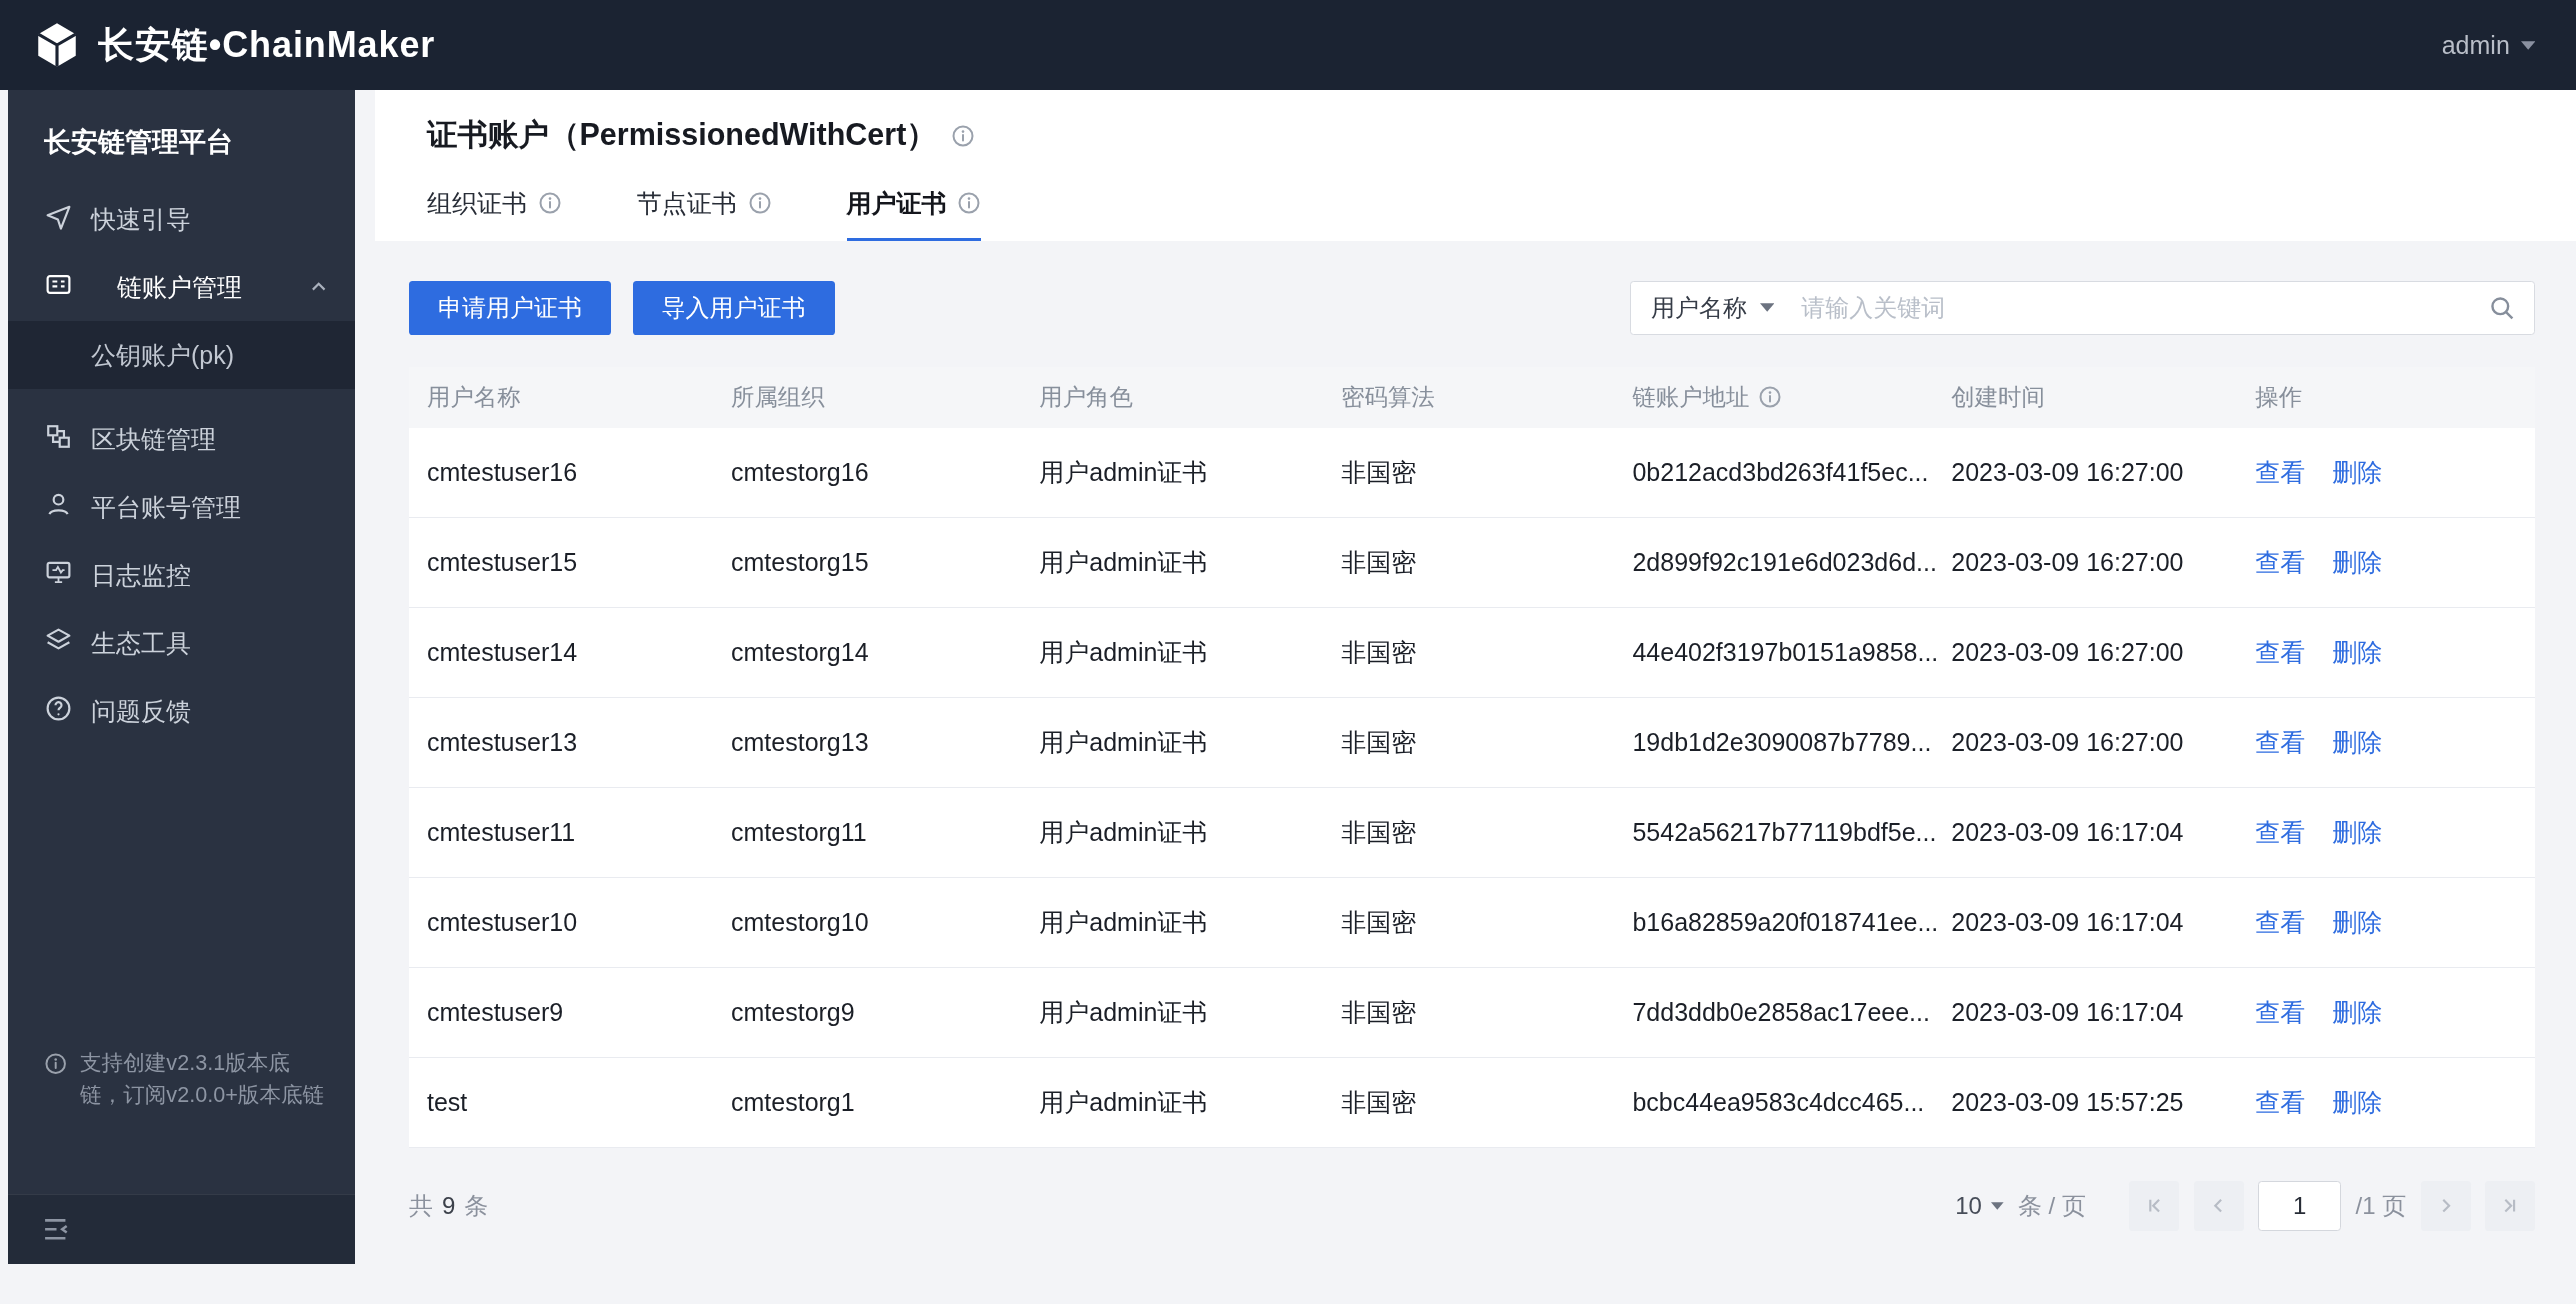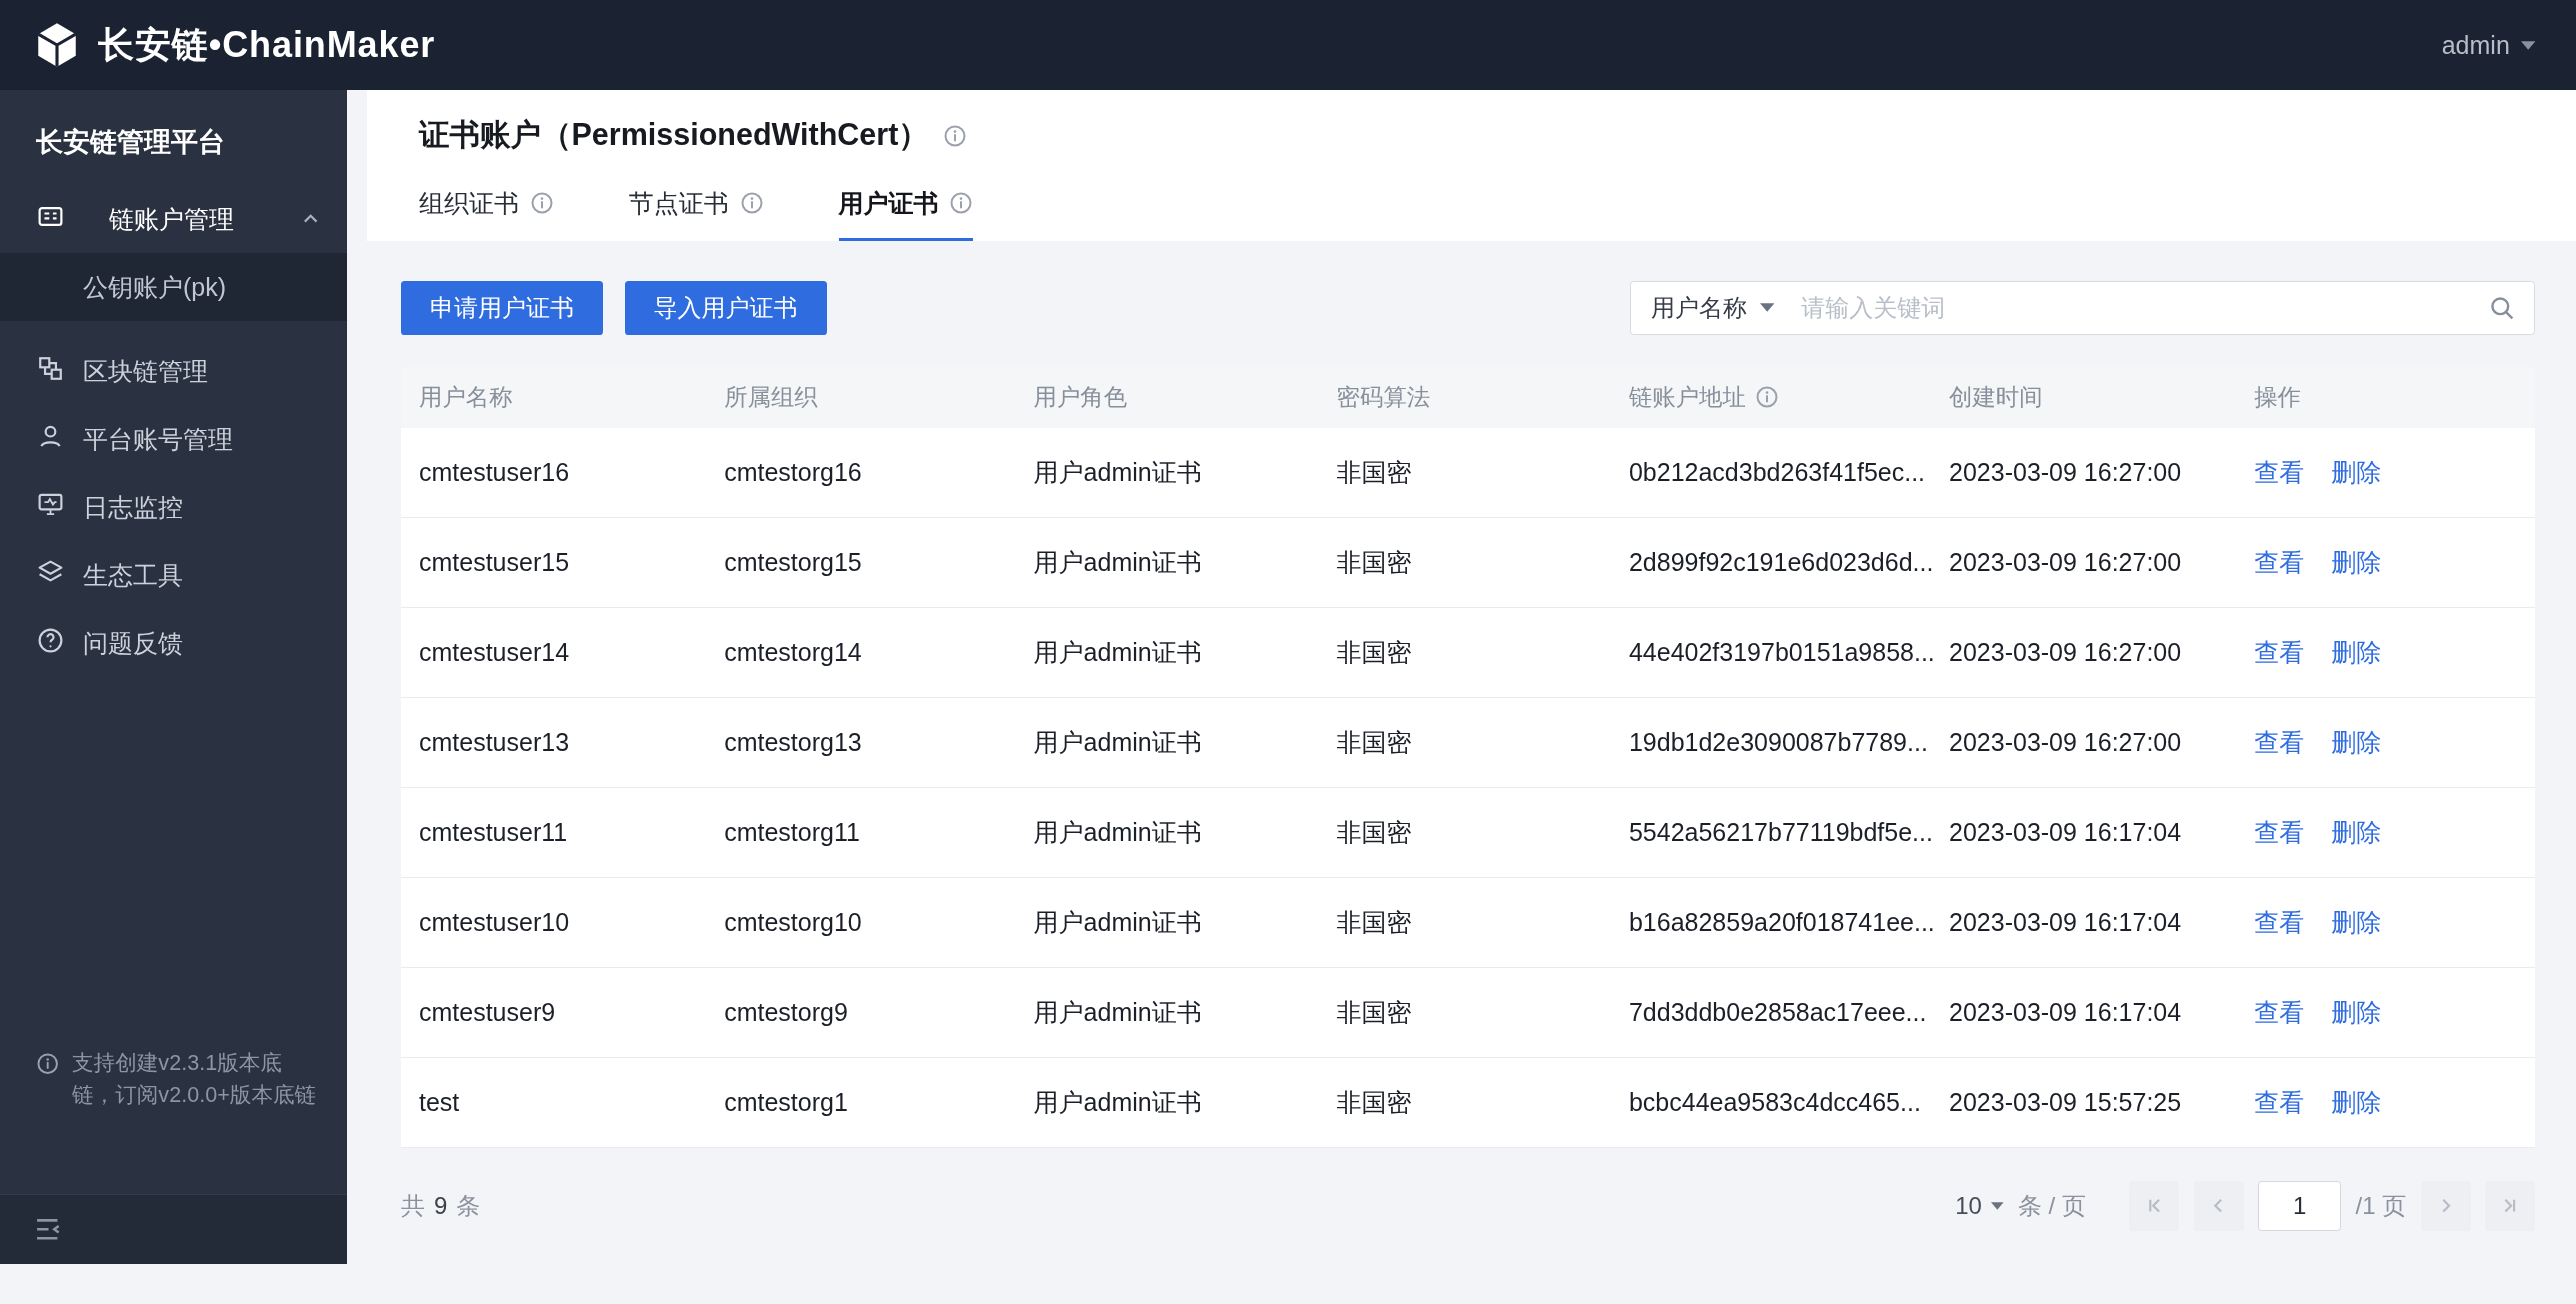--- a/index.html
+++ b/index.html
@@ -17,21 +17,21 @@
     padding: 0 41px 0 32px;
   }
   .brand { display: flex; align-items: center; gap: 16px; }
   .brand svg { width: 50px; height: 50px; display: block; }
   .brand-text { color: #ffffff; font-size: 36px; font-weight: 700; letter-spacing: 0.9px; }
   .user-menu { display: flex; align-items: center; gap: 10.8px; color: #b9bec8; font-size: 25px; cursor: pointer; }
   .caret svg { width: 14.4px; height: 9px; display: block; }
   .user-menu .caret { color: #8a90a0; display: inline-flex; }
 
   
-  .layout { display: flex; height: 1174px; }
+  .layout { display: flex; height: 1174px; padding-left: 8px; }
 
   
   .sidebar { width: 347px; background: #2a3241; display: flex; flex-direction: column; flex: none; }
   .sidebar-title { color: #fff; font-size: 27px; font-weight: 700; padding: 34px 0 25px 36px; }
   .menu-item {
     height: 68px; display: flex; align-items: center; gap: 18px;
     padding: 0 25px 0 36px; font-size: 25px; color: #ccd2db; cursor: pointer;
   }
   .menu-item svg { width: 29px; height: 29px; flex: none; }
   .menu-item.active-parent { color: #ffffff; gap: 44px; }
@@ -151,20 +151,28 @@
         </svg>
     </span>
   </div>
 </div>
 
 <div class="layout">
 
   <div class="sidebar">
     <div class="sidebar-title">长安链管理平台</div>
 
+    <div class="menu-item">
+      <span>
+        <svg viewBox="0 0 24 24" fill="none" stroke="currentColor" stroke-width="1.8" stroke-linejoin="round">
+            <path d="M3 11l18-7-7 18-2.5-7.5L3 11z"></path>
+          </svg>
+      </span>
+      <span>快速引导</span>
+    </div>
 
     <div class="menu-item active-parent">
       <span>
         <svg viewBox="0 0 24 24" fill="none" stroke="currentColor" stroke-width="1.8">
             <rect x="3" y="5" width="18" height="14" rx="2"></rect>
             <path d="M7 9.5h4M7 13.5h4M14 9.5h3M14 13.5h3"></path>
           </svg>
       </span>
       <span>链账户管理</span>
       <span class="chev">

